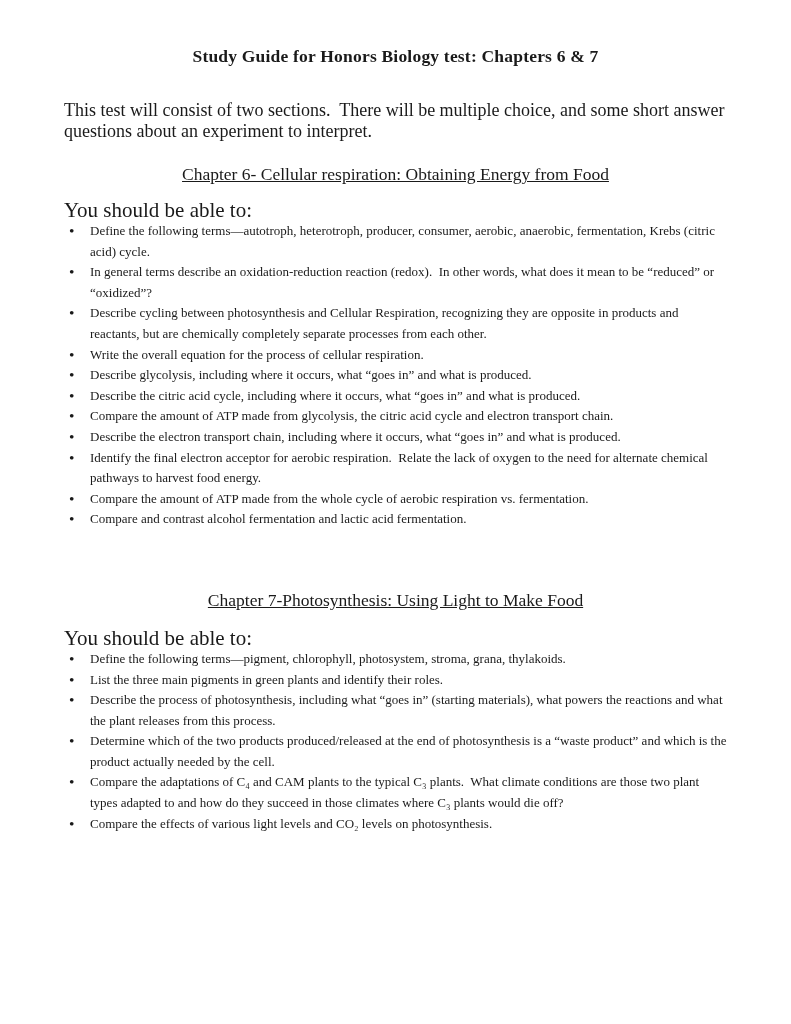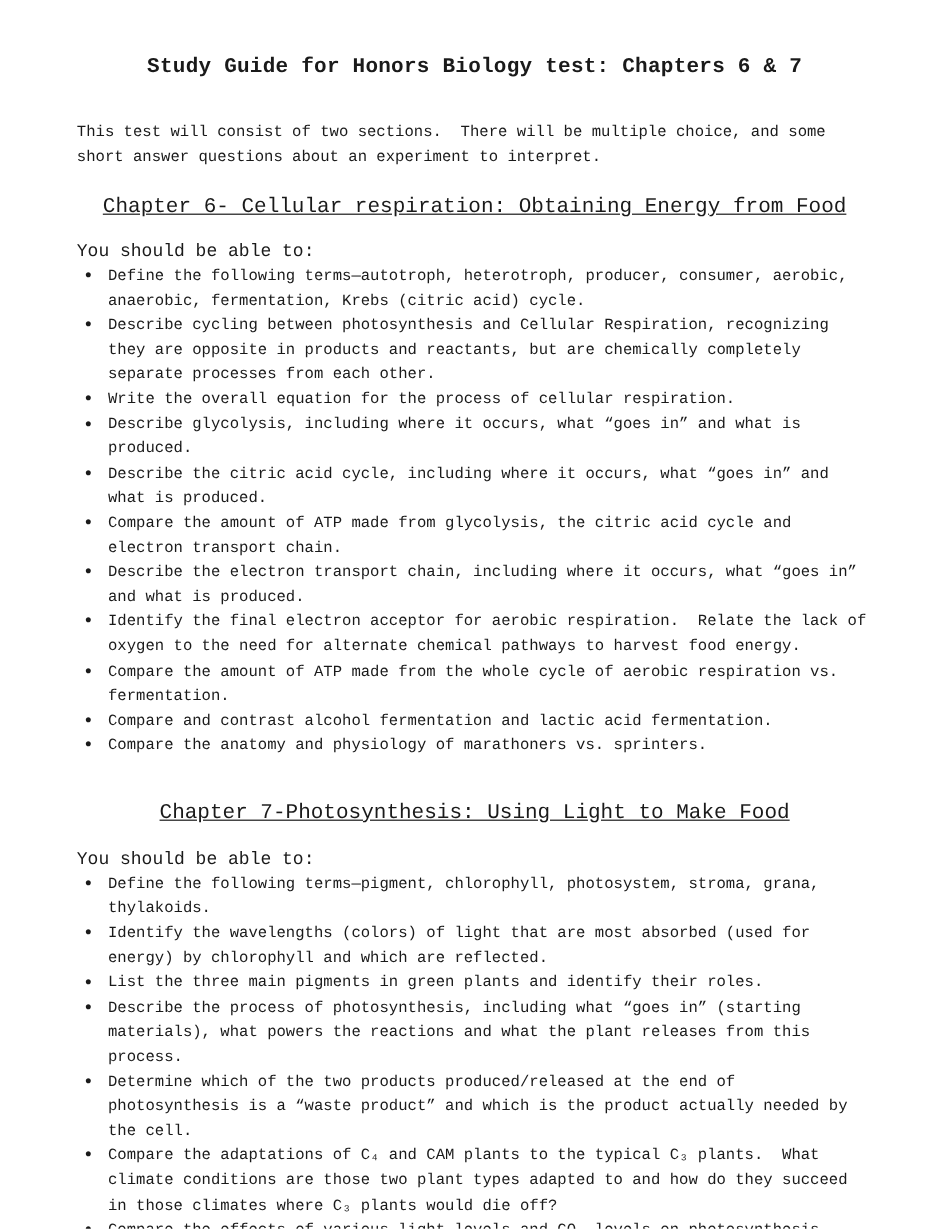--- a/index.html
+++ b/index.html
@@ -6,47 +6,46 @@
   html, body {
     width: 791px; height: 1024px;
     background: #ffffff;
     overflow: hidden;
     font-family: "Liberation Serif", "DejaVu Serif", serif;
     color: #1a1a1a;
   }
   .page {
     width: 791px; height: 1012px;
     padding: 46px 64px 0 64px;
-    font-family: Liberation Mono, monospace;
   }
   .doc-title {
     text-align: center;
     font-size: 17.5px;
     font-weight: bold;
     letter-spacing: 0.2px;
     margin-bottom: 33px;
     white-space: pre-wrap;
   }
   .intro {
-    font-size: 13px;
+    font-size: 18px;
     line-height: 21px;
     white-space: pre-wrap;
   }
   .chapter-heading {
     font-size: 17.5px;
     font-weight: normal;
     text-decoration: underline;
     line-height: 24px;
     white-space: pre-wrap;
     text-align: center;
   }
   .ch6-heading { margin-top: 20px; }
-  .ch7-heading { margin-top: 34px; }
+  .ch7-heading { margin-top: 58px; }
   .lead {
-    font-size: 15px;
+    font-size: 21px;
     line-height: 21px;
     margin-top: 14px;
     white-space: pre-wrap;
   }
   .ch7-lead { margin-top: 16px; }
   ul.goals {
     list-style: none;
   }
   ul.goals li {
     position: relative;
@@ -70,39 +69,38 @@
 
   <h1 class="doc-title">Study Guide for Honors Biology test: Chapters 6 &amp; 7</h1>
 
   <p class="intro">This test will consist of two sections.  There will be multiple choice, and some short answer questions about an experiment to interpret.</p>
 
   <section>
     <h2 class="chapter-heading ch6-heading">Chapter 6- Cellular respiration: Obtaining Energy from Food</h2>
     <p class="lead">You should be able to:</p>
     <ul class="goals">
       <li>Define the following terms—autotroph, heterotroph, producer, consumer, aerobic, anaerobic, fermentation, Krebs (citric acid) cycle.</li>
+      <li>In general terms describe an oxidation-reduction reaction (redox).  In other words, what does it mean to be “reduced” or “oxidized”?</li>
       <li>Describe cycling between photosynthesis and Cellular Respiration, recognizing they are opposite in products and reactants, but are chemically completely separate processes from each other.</li>
       <li>Write the overall equation for the process of cellular respiration.</li>
       <li>Describe glycolysis, including where it occurs, what “goes in” and what is produced.</li>
       <li>Describe the citric acid cycle, including where it occurs, what “goes in” and what is produced.</li>
       <li>Compare the amount of ATP made from glycolysis, the citric acid cycle and electron transport chain.</li>
       <li>Describe the electron transport chain, including where it occurs, what “goes in” and what is produced.</li>
       <li>Identify the final electron acceptor for aerobic respiration.  Relate the lack of oxygen to the need for alternate chemical pathways to harvest food energy.</li>
       <li>Compare the amount of ATP made from the whole cycle of aerobic respiration vs. fermentation.</li>
       <li>Compare and contrast alcohol fermentation and lactic acid fermentation.</li>
-      <li>Compare the anatomy and physiology of marathoners vs. sprinters.</li>
     </ul>
   </section>
 
   <section>
     <h2 class="chapter-heading ch7-heading">Chapter 7-Photosynthesis: Using Light to Make Food</h2>
     <p class="lead ch7-lead">You should be able to:</p>
     <ul class="goals">
       <li>Define the following terms—pigment, chlorophyll, photosystem, stroma, grana, thylakoids.</li>
-      <li>Identify the wavelengths (colors) of light that are most absorbed (used for energy) by chlorophyll and which are reflected.</li>
       <li>List the three main pigments in green plants and identify their roles.</li>
       <li>Describe the process of photosynthesis, including what “goes in” (starting materials), what powers the reactions and what the plant releases from this process.</li>
       <li>Determine which of the two products produced/released at the end of photosynthesis is a “waste product” and which is the product actually needed by the cell.</li>
       <li>Compare the adaptations of C₄ and CAM plants to the typical C₃ plants.  What climate conditions are those two plant types adapted to and how do they succeed in those climates where C₃ plants would die off?</li>
       <li>Compare the effects of various light levels and CO₂ levels on photosynthesis.</li>
     </ul>
   </section>
 
 </div>
 

